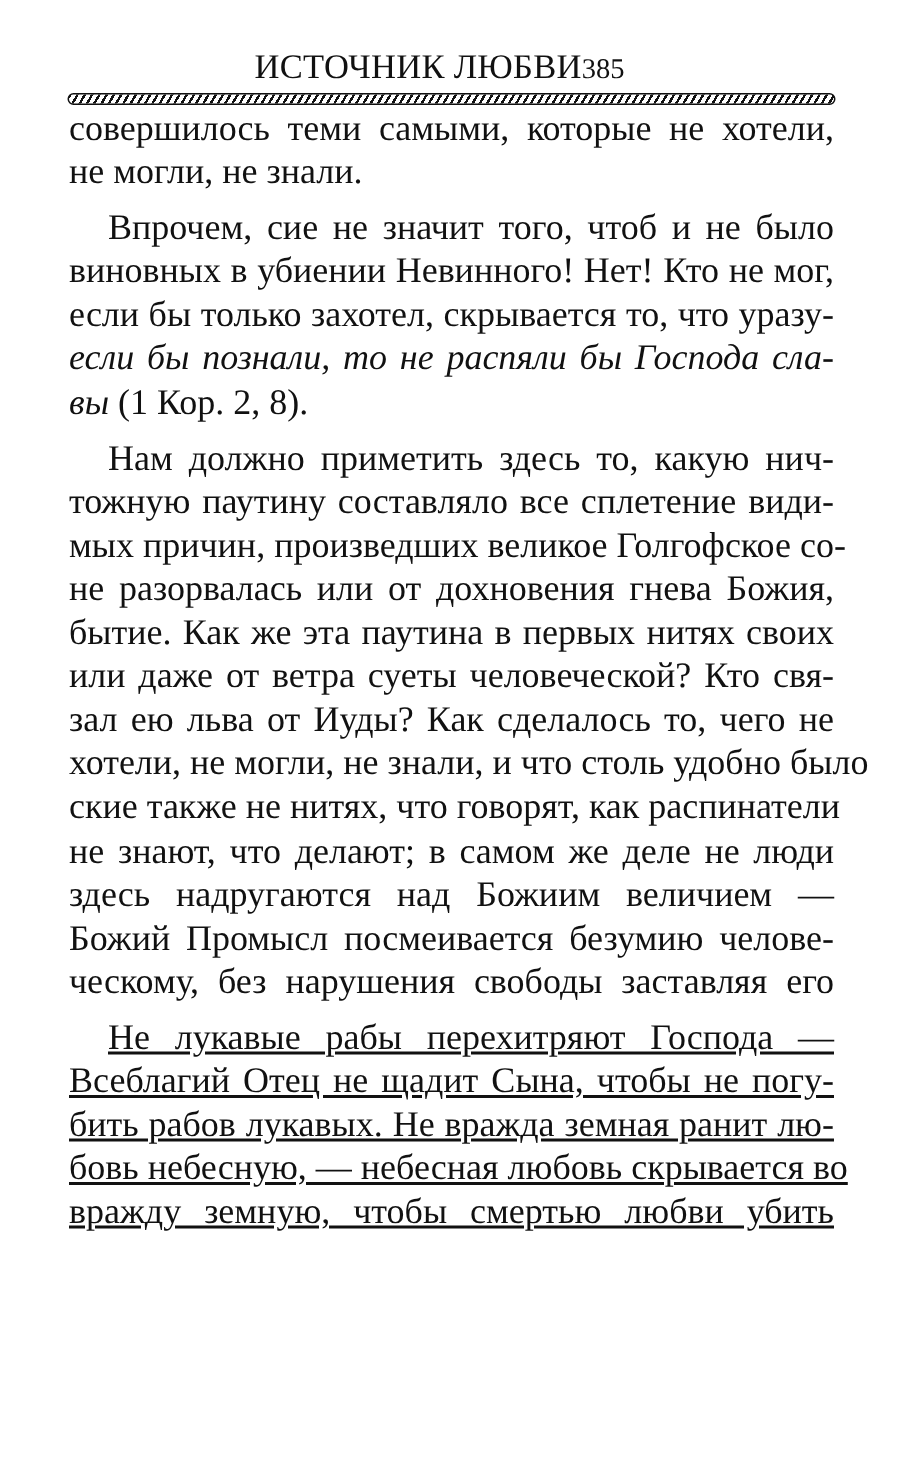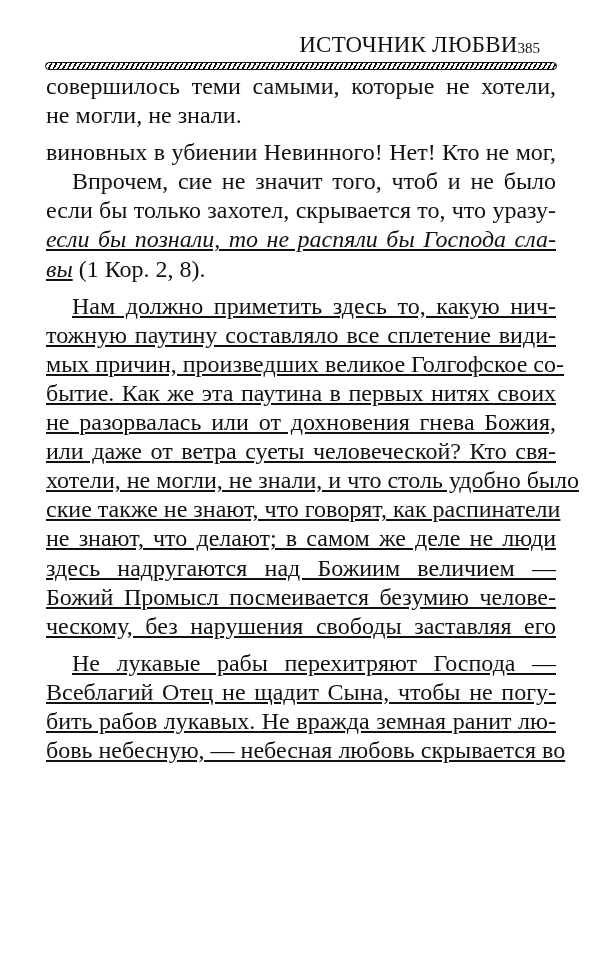--- a/index.html
+++ b/index.html
@@ -3,29 +3,29 @@
 <meta charset="utf-8">
 <style>
   html, body { margin: 0; padding: 0; background: #ffffff; }
   body {
     width: 600px; height: 971px; overflow: hidden; position: relative;
     font-family: "DejaVu Serif", "Liberation Serif", serif;
     color: #111111;
   }
   .page-header {
     position: absolute; left: 46px; right: 60px; top: 22px; height: 34px;
-    display: flex; justify-content: flex-end; align-items: flex-end;
+    display: flex; justify-content: center; align-items: flex-end;
   }
   .running-title {
     font-family: "Liberation Serif", serif;
     font-size: 23px; letter-spacing: 0.2px; line-height: 1;
   }
   .page-number {
     font-family: "Liberation Serif", serif;
-    font-size: 15px; line-height: 1;
+    font-size: 19px; line-height: 1;
   }
   .rope-rule {
     position: absolute; left: 45px; right: 43px; top: 62px; height: 8px;
     border-radius: 4px;
     border: 1.5px solid #111;
     background:
       repeating-linear-gradient(120deg, #111 0px, #111 1.6px, #fff 1.6px, #fff 4.2px);
     box-sizing: border-box;
   }
   .body-text {
@@ -33,56 +33,58 @@
     font-family: "Liberation Serif", serif;
     font-size: 24px;
     line-height: 29.1px;
     text-align: justify;
     text-align-last: left;
     hyphens: manual;
   }
   .line { display: block; text-align: justify; text-align-last: justify; white-space: nowrap; }
   .line.last { text-align-last: left; }
   .line.ind { padding-left: 26px; }
-  em { font-style: italic; text-decoration: underline; }
+  em { font-style: italic; }
 </style>
 </head>
 <body>
 
 <div class="page-header">
   <span class="running-title">ИСТОЧНИК ЛЮБВИ</span>
   <span class="page-number">385</span>
 </div>
 <div class="rope-rule"></div>
 
 <div class="body-text" id="body-text">
     <div>
       <span class="line"><span>совершилось теми самыми, которые не хотели,</span></span>
       <span class="line last"><span>не могли, не знали.</span></span>
     </div>
     <div style="margin-top: 8px;">
+      <span class="line ind"><span>Впрочем, сие не значит того, чтоб и не было</span></span>
       <span class="line"><span>виновных в убиении Невинного! Нет! Кто не мог,</span></span>
-      <span class="line ind"><span>Впрочем, сие не значит того, чтоб и не было</span></span>
       <span class="line"><span>если бы только захотел, скрывается то, что уразу-</span></span>
       <span class="line"><em>если бы познали, то не распяли бы Господа сла-</em></span>
       <span class="line last"><em>вы</em><span> (1 Кор. 2, 8).</span></span>
     </div>
-    <div style="margin-top: 8px; text-decoration: underline;">
+    <div style="margin-top: 8px;">
       <span class="line ind"><span>Нам должно приметить здесь то, какую нич-</span></span>
       <span class="line"><span>тожную паутину составляло все сплетение види-</span></span>
       <span class="line"><span>мых причин, произведших великое Голгофское со-</span></span>
+      <span class="line"><span>не разорвалась или от дохновения гнева Божия,</span></span>
       <span class="line"><span>бытие. Как же эта паутина в первых нитях своих</span></span>
-      <span class="line"><span>не разорвалась или от дохновения гнева Божия,</span></span>
       <span class="line"><span>или даже от ветра суеты человеческой? Кто свя-</span></span>
+      <span class="line"><span>зал ею льва от Иуды? Как сделалось то, чего не</span></span>
       <span class="line"><span>хотели, не могли, не знали, и что столь удобно было</span></span>
-      <span class="line"><span>ские также не знают, что говорят, как распинатели</span></span>
+      <span class="line"><span>ские также не нитях, что говорят, как распинатели</span></span>
       <span class="line"><span>не знают, что делают; в самом же деле не люди</span></span>
       <span class="line"><span>здесь надругаются над Божиим величием —</span></span>
       <span class="line"><span>Божий Промысл посмеивается безумию челове-</span></span>
       <span class="line"><span>ческому, без нарушения свободы заставляя его</span></span>
     </div>
     <div style="margin-top: 8px; text-decoration: underline;">
       <span class="line ind"><span>Не лукавые рабы перехитряют Господа —</span></span>
       <span class="line"><span>Всеблагий Отец не щадит Сына, чтобы не погу-</span></span>
       <span class="line"><span>бить рабов лукавых. Не вражда земная ранит лю-</span></span>
       <span class="line"><span>бовь небесную, — небесная любовь скрывается во</span></span>
+      <span class="line"><span>вражду земную, чтобы смертью любви убить</span></span>
     </div>
   </div>
 
 </body></html>

